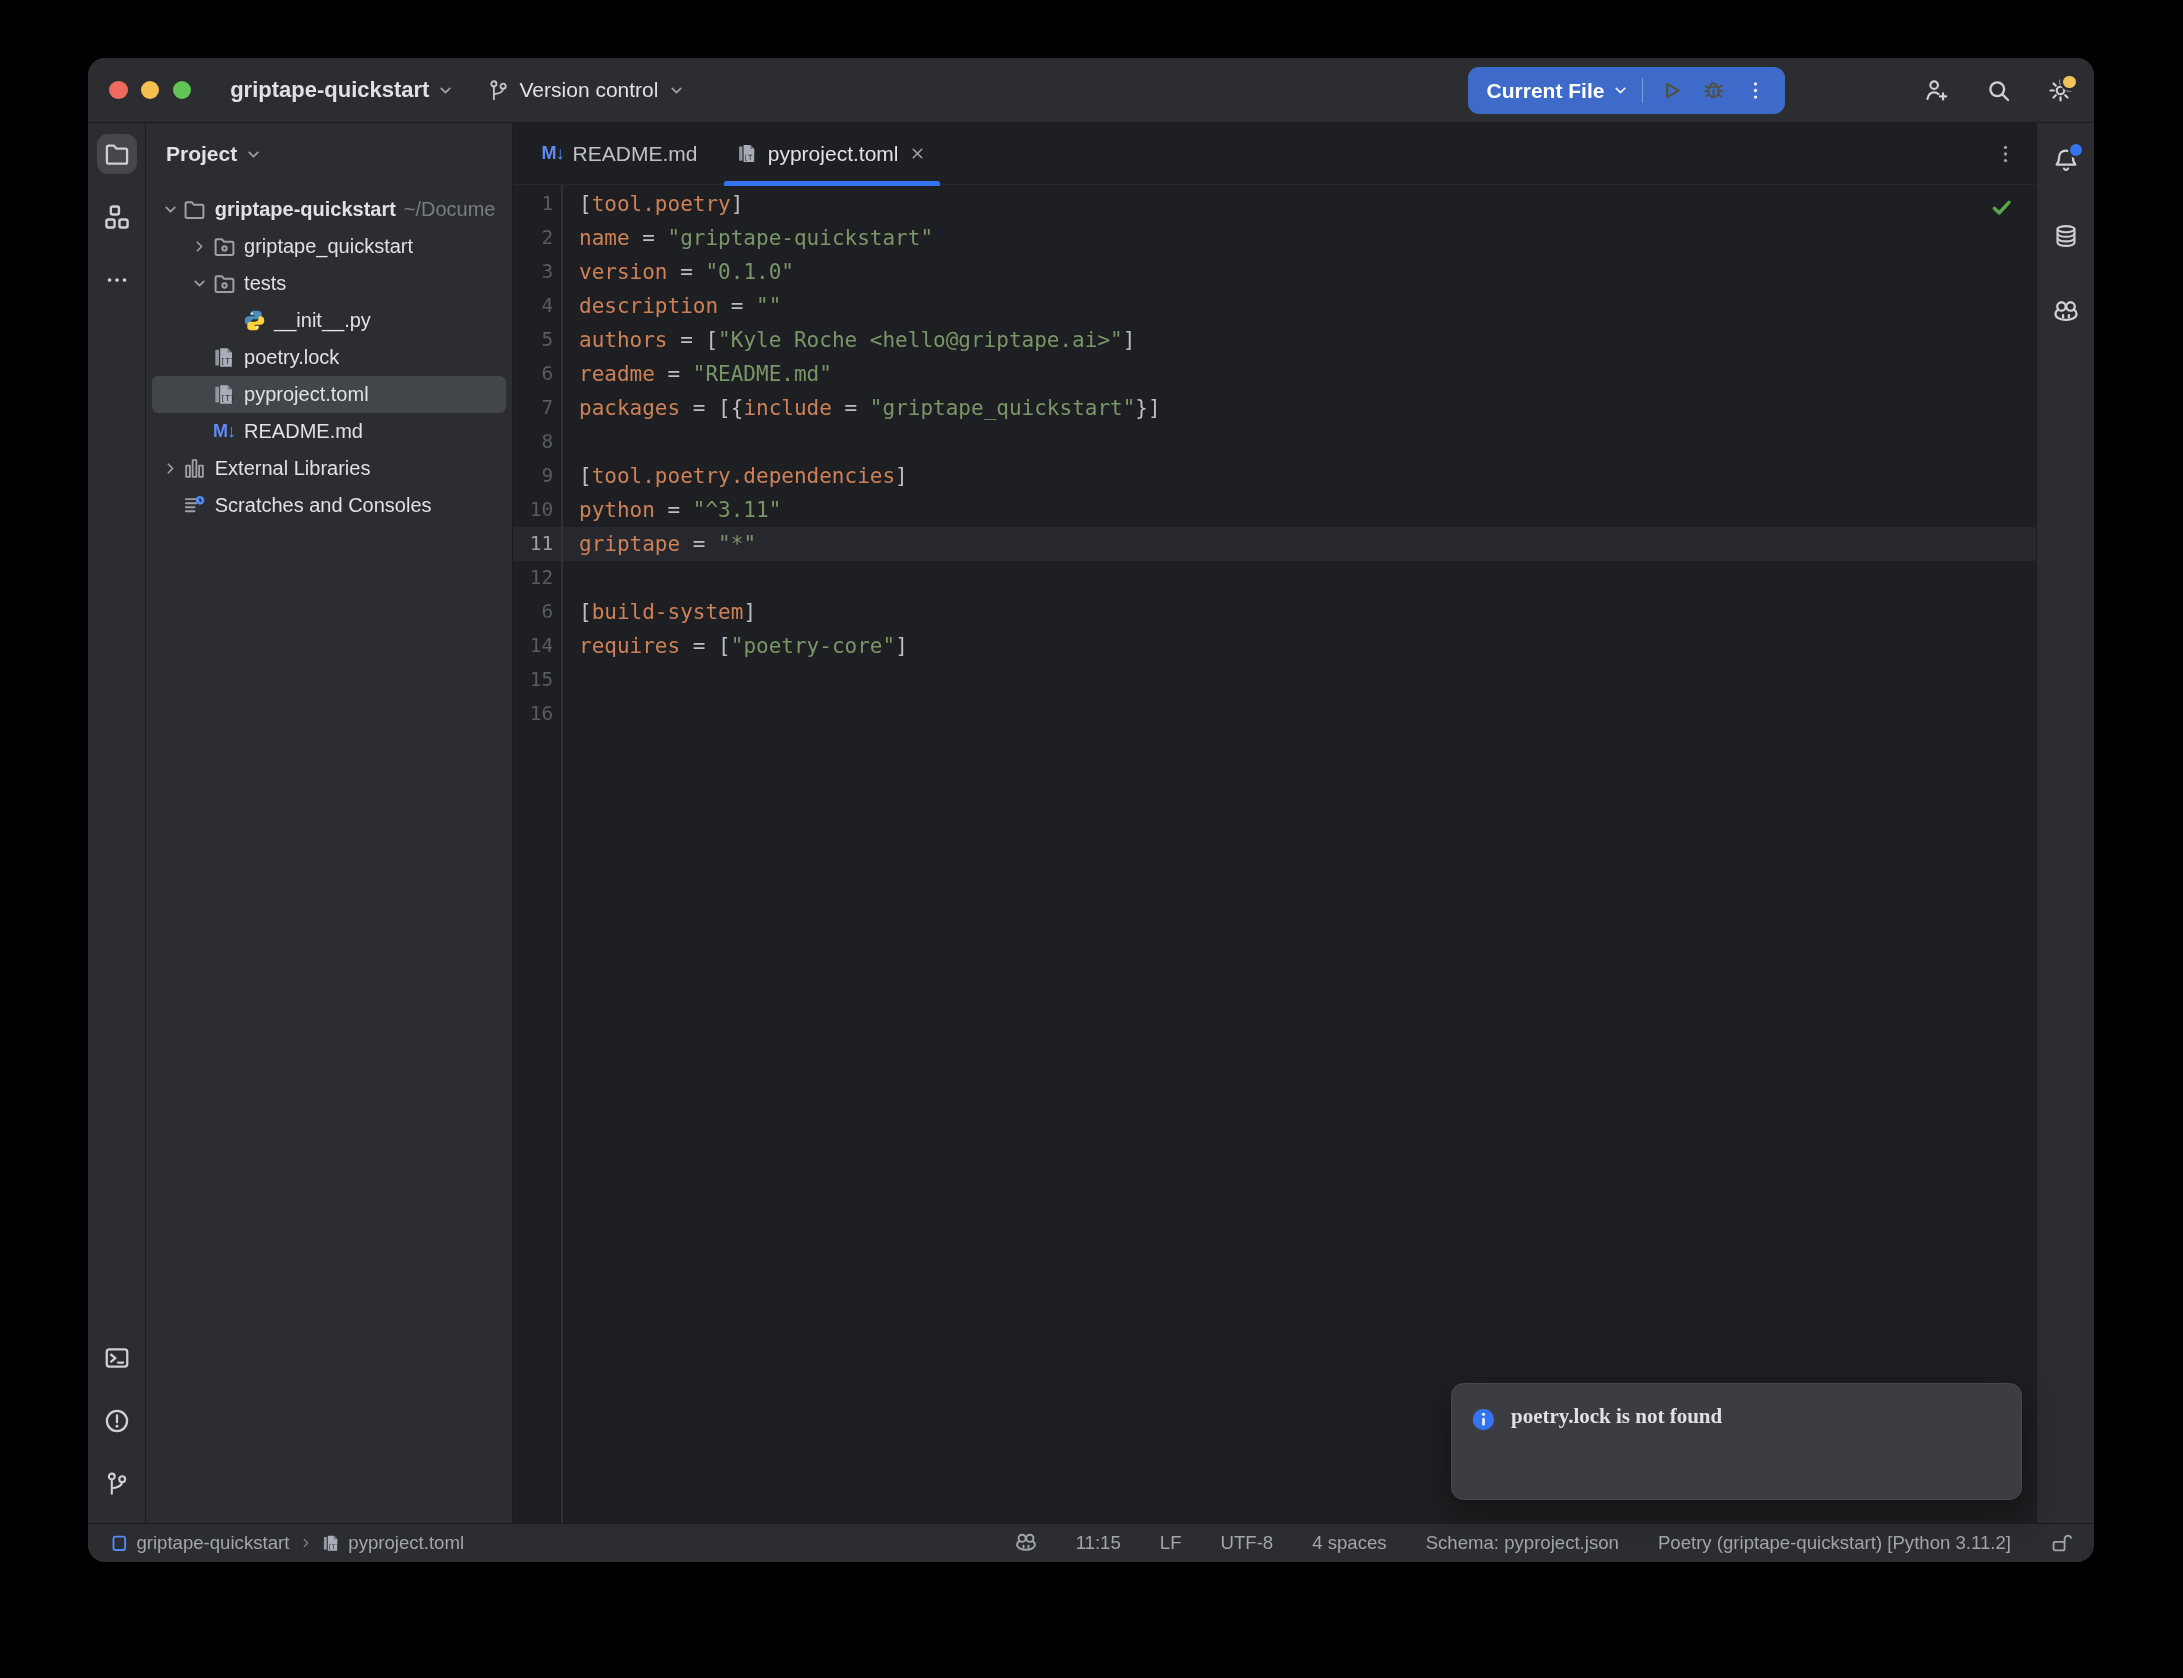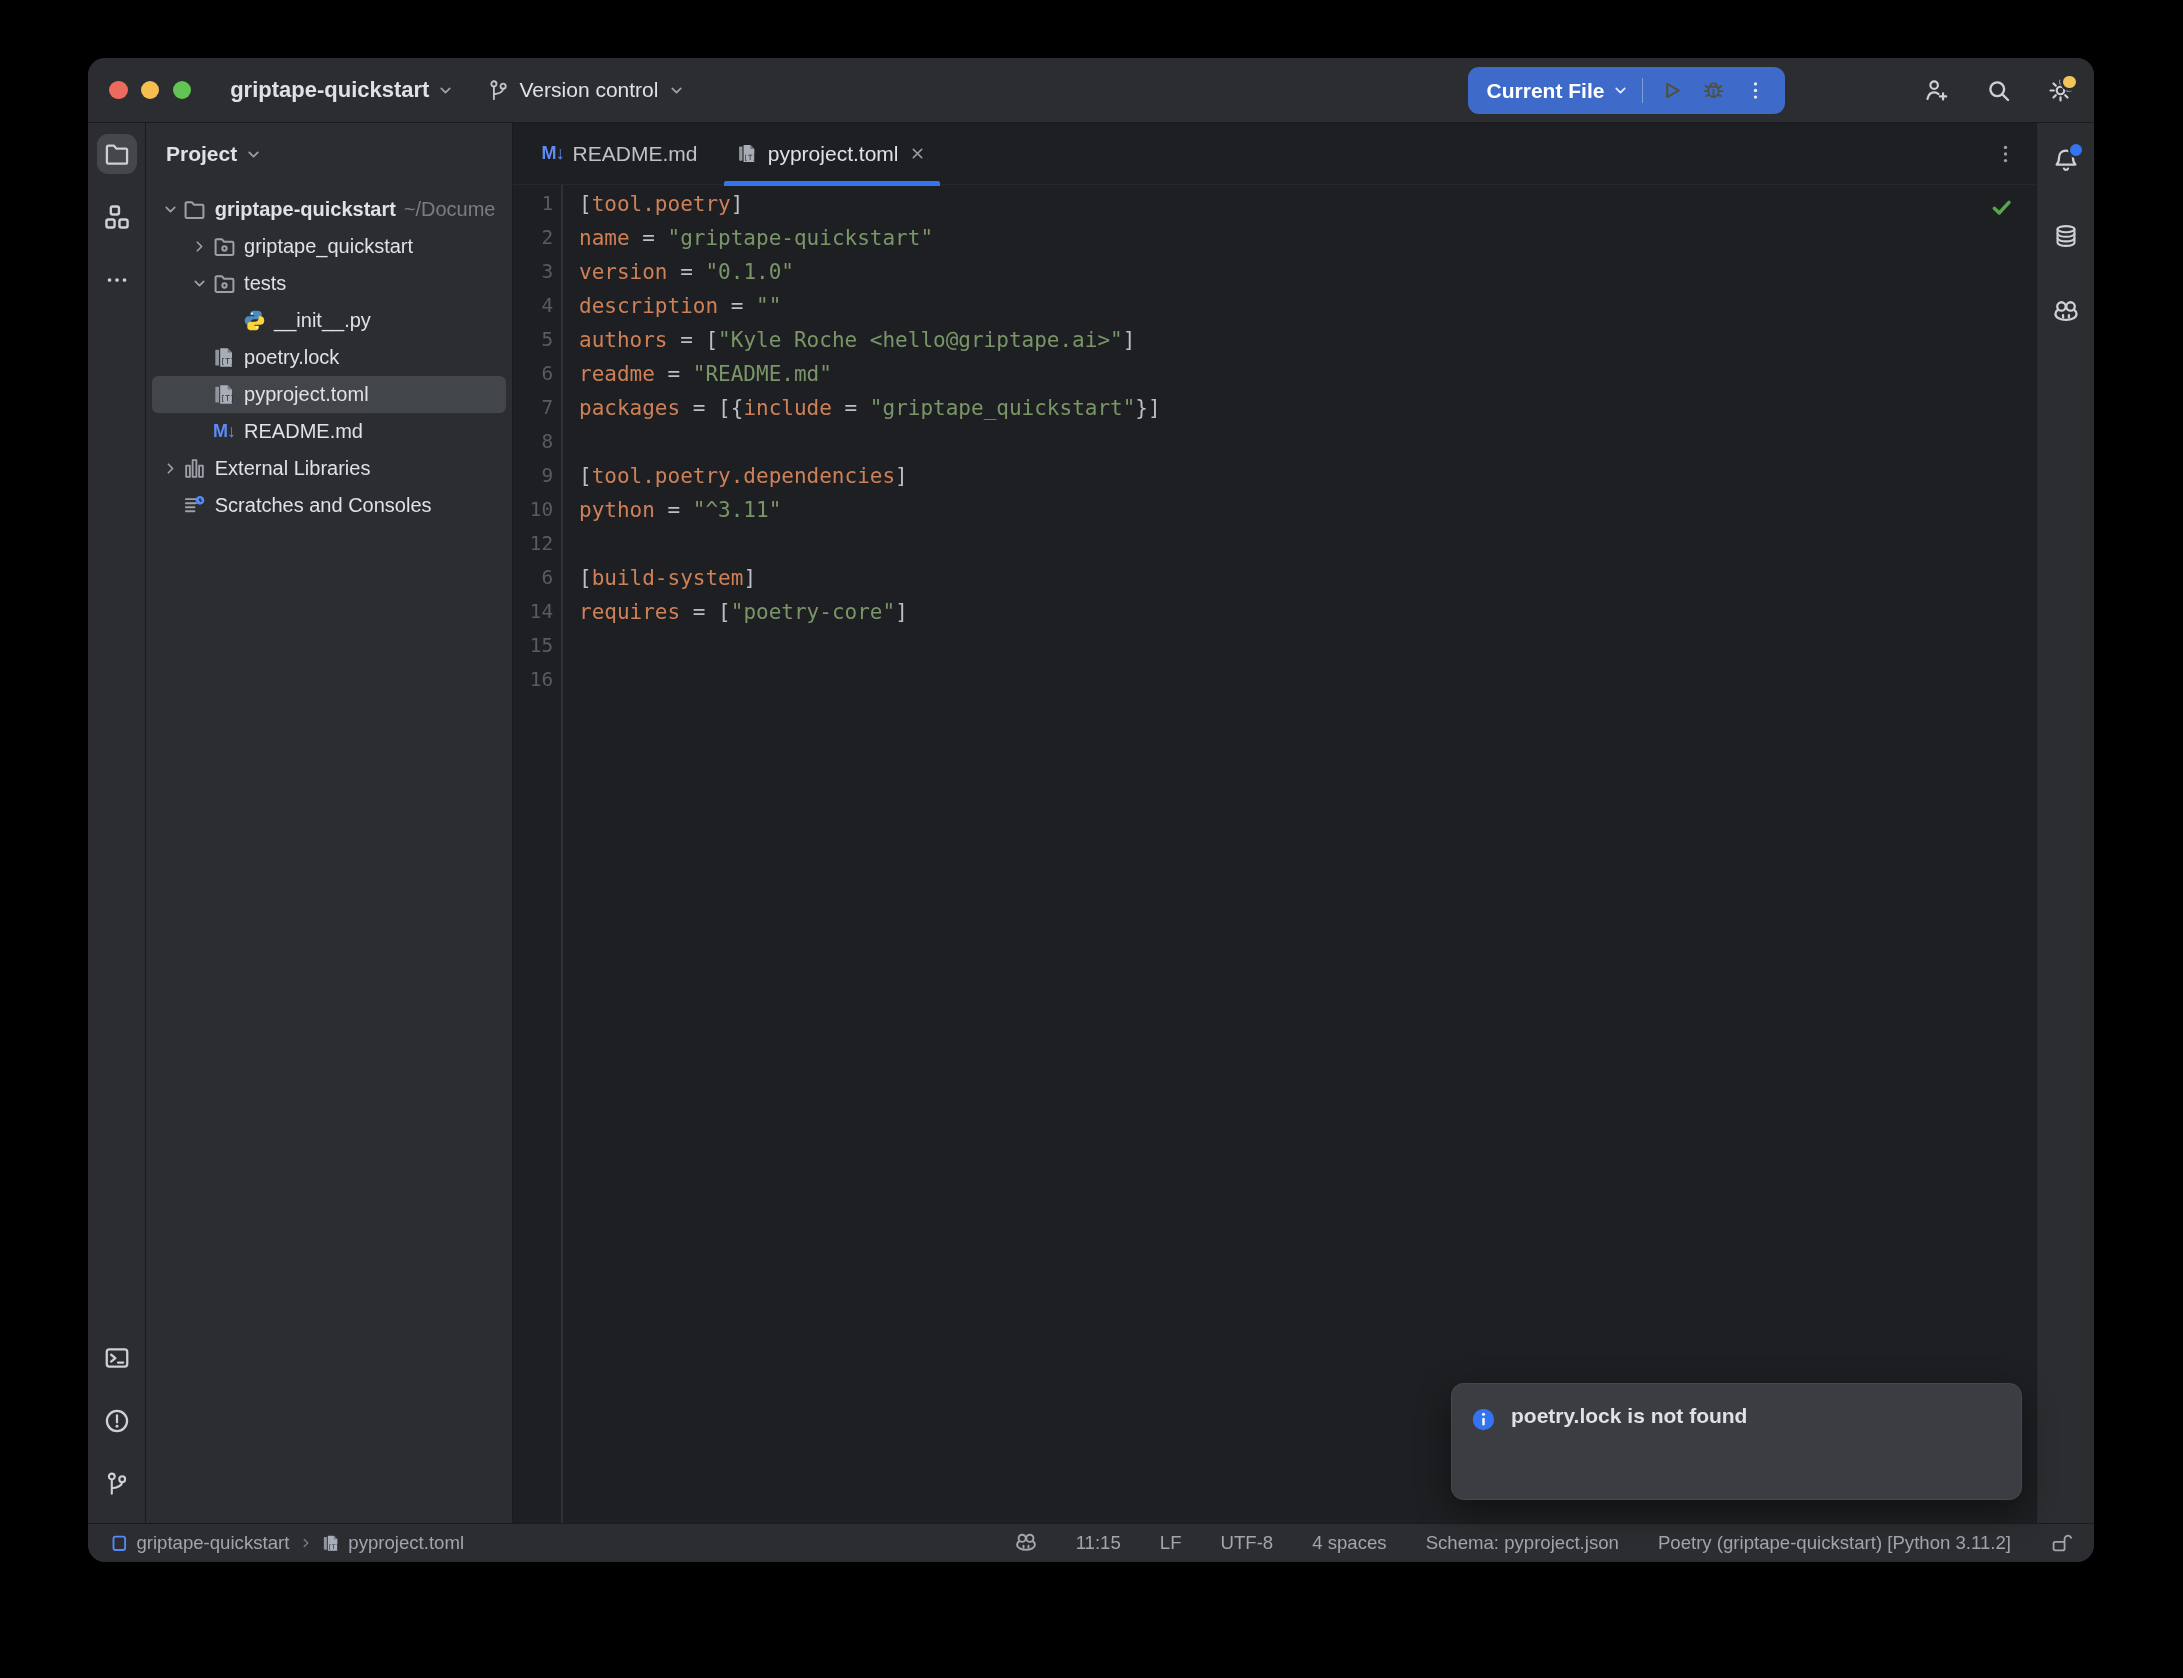--- a/index.html
+++ b/index.html
@@ -95,21 +95,21 @@
   .code-line.current .gutter{color:#9DA0A8;}
   .code-text{padding-left:18px;white-space:pre;color:var(--punct);}
   .tk-k{color:var(--key);} .tk-s{color:var(--string);} .tk-p,.tk-o{color:var(--punct);}
   .inspect-check{position:absolute;top:11px;right:23px;width:23px;height:23px;z-index:4;}
 
   
   .notification{position:absolute;left:1363px;top:1325px;width:571px;min-height:117px;z-index:10;
     background:var(--notification-bg);border:0.8px solid #46484D;border-radius:12.4px;
     box-shadow:0 11px 34px rgba(0,0,0,.45);padding:20px 22px 18.6px 59px;}
   .notif-info{position:absolute;left:18.6px;top:23px;width:25px;height:25px;}
-  .notif-title{font-size:21px;font-weight:700;color:var(--text);margin-bottom:6.2px;}
+  .notif-title{font-size:21px;font-weight:700;color:var(--text);margin-bottom:6.2px;font-family:Liberation Serif, serif;}
   .notif-body{font-size:20px;line-height:27px;color:#CED0D6;}
   .notif-link{color:var(--link);cursor:pointer;}
 
   
   .statusbar{flex:0 0 39px;background:var(--panel-bg);border-top:1.6px solid var(--border);
     display:flex;align-items:center;padding:0 22px;font-size:18.6px;color:#A1A5AD;}
   .breadcrumbs{display:flex;align-items:center;gap:9.3px;}
   .crumb{display:flex;align-items:center;gap:7.8px;}
   .crumb .ic{width:18.6px;height:18.6px;}
   .crumb-sep{width:14px;height:14px;color:#787D85;}
@@ -474,20 +474,24 @@
               <span class="code-text"></span>
             </div>
             <div class="code-line">
               <span class="gutter">9</span>
               <span class="code-text"><span class="tk-p">[</span><span class="tk-k">tool.poetry.dependencies</span><span class="tk-p">]</span></span>
             </div>
             <div class="code-line">
               <span class="gutter">10</span>
               <span class="code-text"><span class="tk-k">python</span><span class="tk-o"> = </span><span class="tk-s">"^3.11"</span></span>
             </div>
+            <div class="code-line current">
+              <span class="gutter">11</span>
+              <span class="code-text"><span class="tk-k">griptape</span><span class="tk-o"> = </span><span class="tk-s">"*"</span></span>
+            </div>
             <div class="code-line">
               <span class="gutter">12</span>
               <span class="code-text"></span>
             </div>
             <div class="code-line">
               <span class="gutter">6</span>
               <span class="code-text"><span class="tk-p">[</span><span class="tk-k">build-system</span><span class="tk-p">]</span></span>
             </div>
             <div class="code-line">
               <span class="gutter">14</span>

